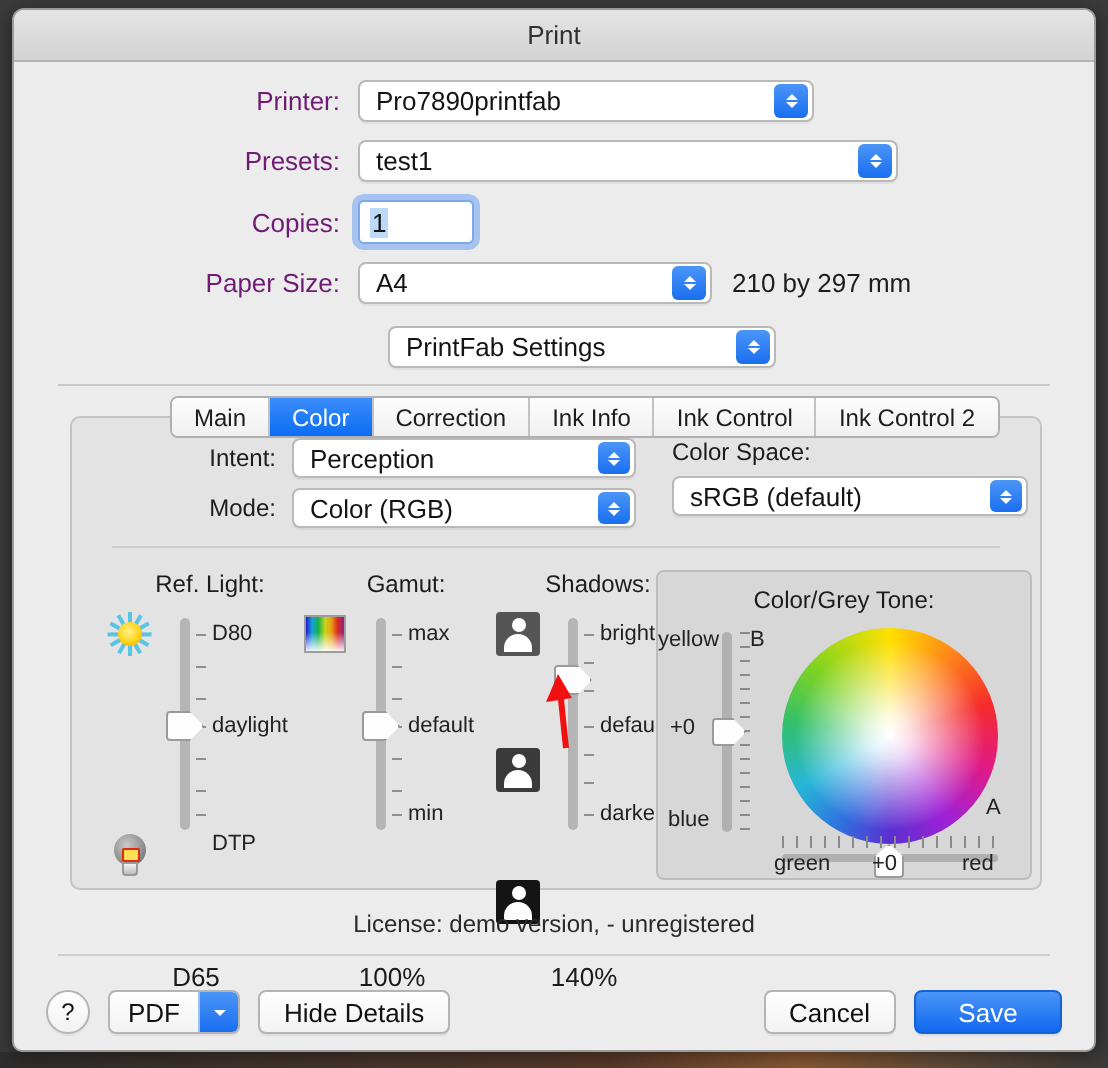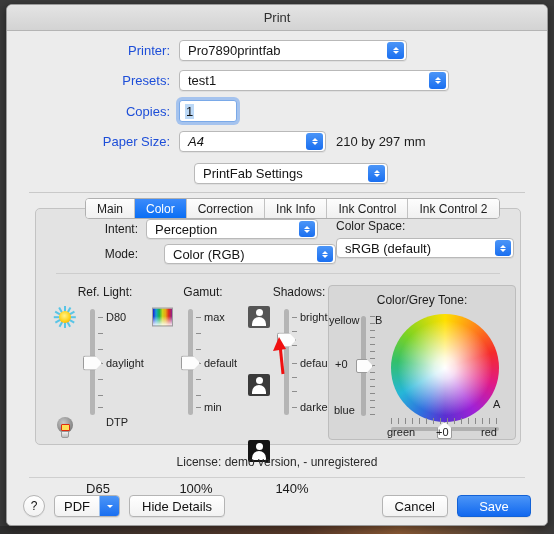--- a/index.html
+++ b/index.html
@@ -22,21 +22,21 @@
   }
   .titlebar {
     height:26px; background:linear-gradient(180deg,#e4e4e4 0%, #d3d3d3 100%);
     border-bottom:1px solid #b4b4b4; display:flex; align-items:center; justify-content:center;
   }
   .titlebar .t { font-size:13px; color:#303030; }
 
   .body { position:relative; padding:0; }
 
   .form-row { display:flex; align-items:center; margin-top:9px; }
-  .form-label { width:172px; text-align:right; padding-right:9px; font-size:13px; color:#1d4ed8; }
+  .form-label { width:172px; text-align:right; padding-right:9px; font-size:13px; color:#701a75; }
 
   .popup {
     position:relative; height:21px; background:#fff; border:1px solid #b9b9b9;
     border-radius:4px; display:flex; align-items:center; padding-left:8px;
     font-size:13px; color:#141414; box-shadow:0 1px 0 rgba(0,0,0,.05);
   }
   .popup .stepper {
     position:absolute; right:2px; top:1px; width:17px; height:17px;
     background:linear-gradient(180deg,#4b95f7 0%, #1a6ff0 100%);
     border-radius:3px; display:flex; flex-direction:column;
@@ -215,21 +215,21 @@
         <span class="form-label">Copies:</span>
         <div class="copies-wrap">
           <div class="copies-field">
             <span class="val">1</span>
           </div>
         </div>
       </div>
 
       <div class="form-row">
         <span class="form-label">Paper Size:</span>
-        <div class="popup" style="width:147px;font-style:italic;">
+        <div class="popup" style="width:177px;">
           <span>A4</span>
           <span class="stepper">
             <i class="chev up"></i>
               <i class="chev dn"></i>
           </span>
         </div>
         <span class="paper-note">210 by 297 mm</span>
       </div>
 
       <div class="settings-popup-row">
@@ -260,21 +260,21 @@
         <div style="display:flex;align-items:center;margin-bottom:5px;">
           <span style="width:110px;text-align:right;padding-right:8px;font-size:12px;color:#1c1c1c;">Intent:</span>
           <div class="popup" style="width:172px;height:20px;">
             <span>Perception</span>
             <span class="stepper" style="width:16px;height:16px;">
               <i class="chev up"></i>
                 <i class="chev dn"></i>
             </span>
           </div>
         </div>
-        <div style="display:flex;align-items:center;justify-content:space-between;">
+        <div style="display:flex;align-items:center;">
           <span style="width:110px;text-align:right;padding-right:8px;font-size:12px;color:#1c1c1c;">Mode:</span>
           <div class="popup" style="width:172px;height:20px;">
             <span>Color (RGB)</span>
             <span class="stepper" style="width:16px;height:16px;">
               <i class="chev up"></i>
                 <i class="chev dn"></i>
             </span>
           </div>
         </div>
       </div>

